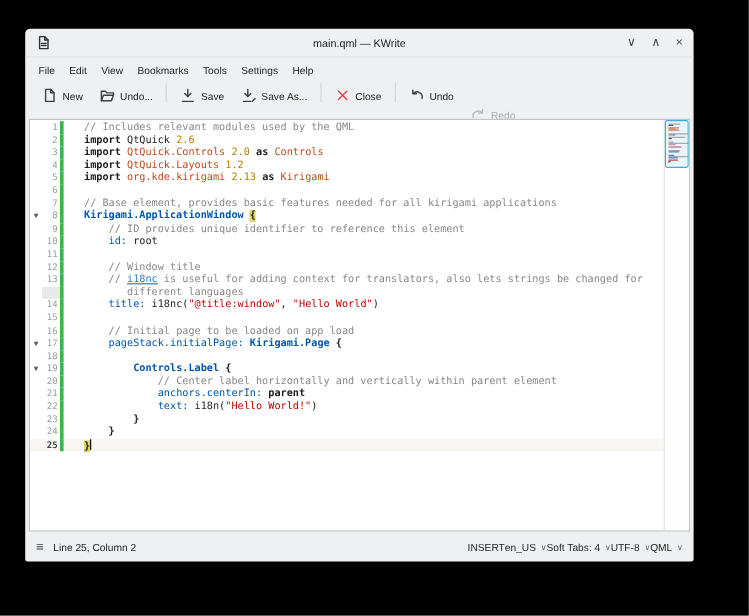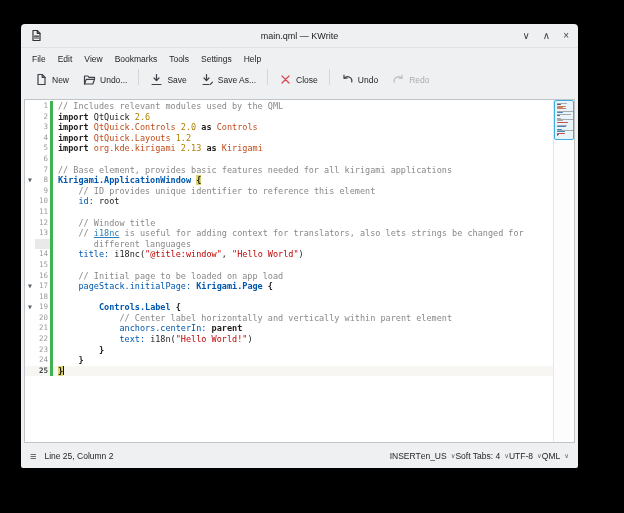--- a/index.html
+++ b/index.html
@@ -27,35 +27,35 @@
   .wcontrols span { line-height:10px; cursor:default; }
   
   .menubar { height:21px; flex:0 0 21px; display:flex; align-items:center; padding:0 5px; }
   .menu-item { font-size:8.5px; color:#232629; padding:3px 6px; border-radius:2px; }
   
   .toolbar { height:30px; flex:0 0 30px; display:flex; align-items:flex-start; padding:0 7px; }
   .tb-btn { display:flex; align-items:center; gap:4px; padding:4px 7px; border-radius:2px; font-size:8.5px; color:#232629; }
   .tb-ic { width:13px; height:13px; display:inline-block; color:#3c4147; }
   .tb-ic svg { width:13px; height:13px; display:block; }
   .tb-ic.danger { color:var(--danger,#da4453); }
-  .tb-btn.disabled { color:#a9acae; }
+  .tb-btn.disabled { color:#a9acae;margin-top:16px; }
   .tb-btn.disabled .tb-ic { color:#b9bcbe; }
   .tb-sep { width:1px; height:16px; background:#d4d6d8; margin:0 4px; }
   svg path { fill:none; stroke:currentColor; stroke-width:1.2; stroke-linecap:round; stroke-linejoin:round; }
   
   .editor { flex:1 1 auto; margin:0 3px; background:var(--editor_bg,#fff); border:1px solid #c2c5c7; display:flex; position:relative; overflow:hidden; }
   .codearea { flex:1 1 auto; overflow:hidden; font-family:"DejaVu Sans Mono", monospace; font-size:8.5px; line-height:10.6px; white-space:pre; padding-top:1px; }
   .row { display:flex; height:10.6px; align-items:stretch; }
   .row.cur { background:var(--current_line_bg,#f7f6f3); }
   .fold { width:10px; flex:0 0 10px; text-align:center; color:#5d6166; font-size:6.5px; line-height:10.6px; }
   .num { width:15px; flex:0 0 15px; text-align:right; padding-right:2px; color:var(--line_number,#9a9b9d); font-size:7.5px; line-height:10.6px; }
   .row.wrap .num { background:#e9e9e9; }
   .row.cur .num { color:#43474b; font-weight:bold; }
   .mark { width:3px; flex:0 0 3px; background:var(--saved_marker,#3eb34f); }
-  .txt { padding-left:5px; color:var(--normal,#1f1c1b); }
+  .txt { padding-left:17px; color:var(--normal,#1f1c1b); }
   .txt span { white-space:pre; }
   .c { color:var(--comment,#898887); }
   .k { font-weight:bold; color:var(--normal,#1f1c1b);margin-top:40px; }
   .n { color:var(--normal,#1f1c1b); }
   .i { color:var(--import,#bf4a1a); }
   .t { color:var(--type,#0057ae); font-weight:bold;text-align:center; }
   .p { color:var(--attribute,#0057ae); }
   .s { color:var(--string,#bf0303); }
   .f { color:var(--float,#b08000); }
   .cu { color:var(--link,#2980b9); text-decoration:underline; }

